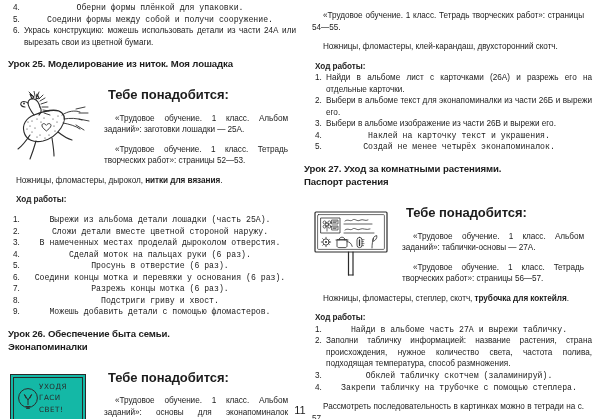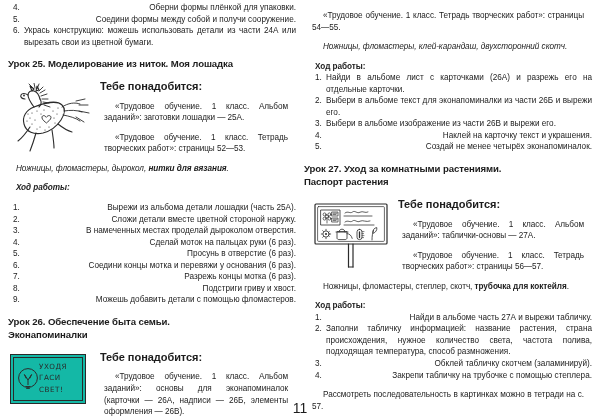--- a/index.html
+++ b/index.html
@@ -36,40 +36,40 @@
     margin: 8px;
     font-size: 8.2px;
     line-height: 11.55px;
     text-align: justify;
     text-justify: inter-word;
     letter-spacing: -0.05px;
   }
   p.hang {
     text-indent: 11px;
   }
-  p.noind { text-indent: 0; font-style: italic; }
+  p.noind { text-indent: 0; }
 
   
   .li {
     display: flex;
     font-size: 8.2px;
     line-height: 11.55px;
     text-align: justify;
   }
   .li .num {
     width: 16px;
     flex: 0 0 16px;
     text-align: left;
     padding-left: 5px;
   }
   .li .txt {
     flex: 1 1 auto;
     text-align: justify;
   }
-  .li .txt.nojust { text-align: right; }
+  .li .txt.nojust { text-align: center; font-family: Liberation Mono, monospace; }
 
   h2.lesson {
     font-size: 9.6px;
     line-height: 13px;
     font-weight: bold;
     text-align: left;
     margin: 0;
     letter-spacing: -0.1px;
   }
   .sp-before-title { height: 9px; }
@@ -80,44 +80,44 @@
     min-height: 62px;
   }
   .need-text {
     margin-left: 88px;
   }
   .need-text.r {
     margin-left: 90px;
   }
   .need-head {
     font-weight: bold;
-    font-size: 11px;
+    font-size: 13px;
     line-height: 11.55px;
-    margin: 4px;
+    margin: 12px;
   }
   .hodhead {
     font-weight: bold;
     font-size: 8.2px;
     line-height: 11.55px;
     margin: 0;
     padding-left: 11px;
   }
 
   .fig {
     position: absolute;
     left: 2px;
     top: 2px;
   }
 
   .pagenum {
     position: absolute;
     left: 0; right: 0;
     bottom: 3px;
     text-align: center;
-    font-size: 14px;
+    font-size: 11px;
     color: #1c1c1c;
   }
 
   
   .bulbcard {
     width: 76px; height: 50px;
     border: 1.6px solid #2a2a2a;
     position: relative;
     background: #14b8a6;
   }

